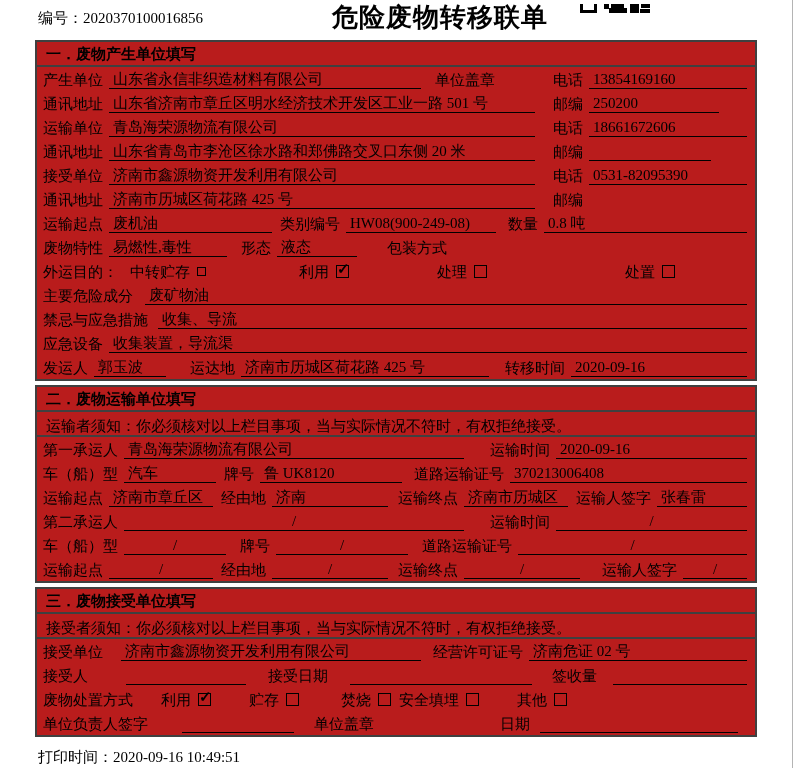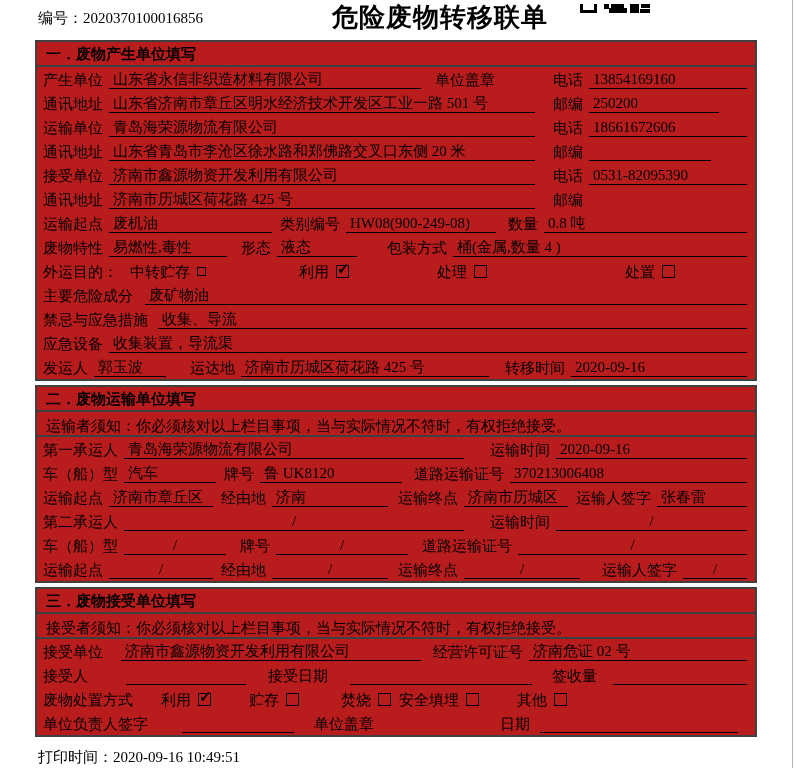--- a/index.html
+++ b/index.html
@@ -151,21 +151,20 @@
       <span class="rl" style="margin-left:12px;">数量</span>
       <span class="val fill">0.8 吨</span>
     </div>
 
     <div class="row">
       <span class="lbl">废物特性</span>
       <span class="val" style="width:118px;">易燃性,毒性</span>
       <span class="rl" style="margin-left:14px;">形态</span>
       <span class="val" style="width:80px;">液态</span>
       <span class="rl" style="margin-left:30px;text-align:right;">包装方式</span>
-      <span class="val fill">桶(金属,数量 4 )</span>
     </div>
 
     <div class="row">
       <span class="lbl">外运目的：</span>
       <span class="rl" style="margin-left:12px;">中转贮存</span>
       <span class="cb small"></span>
       <span class="rl" style="margin-left:93px;">利用</span>
       <span class="cb checked"></span>
       <span class="rl" style="margin-left:88px;">处理</span>
       <span class="cb"></span>

